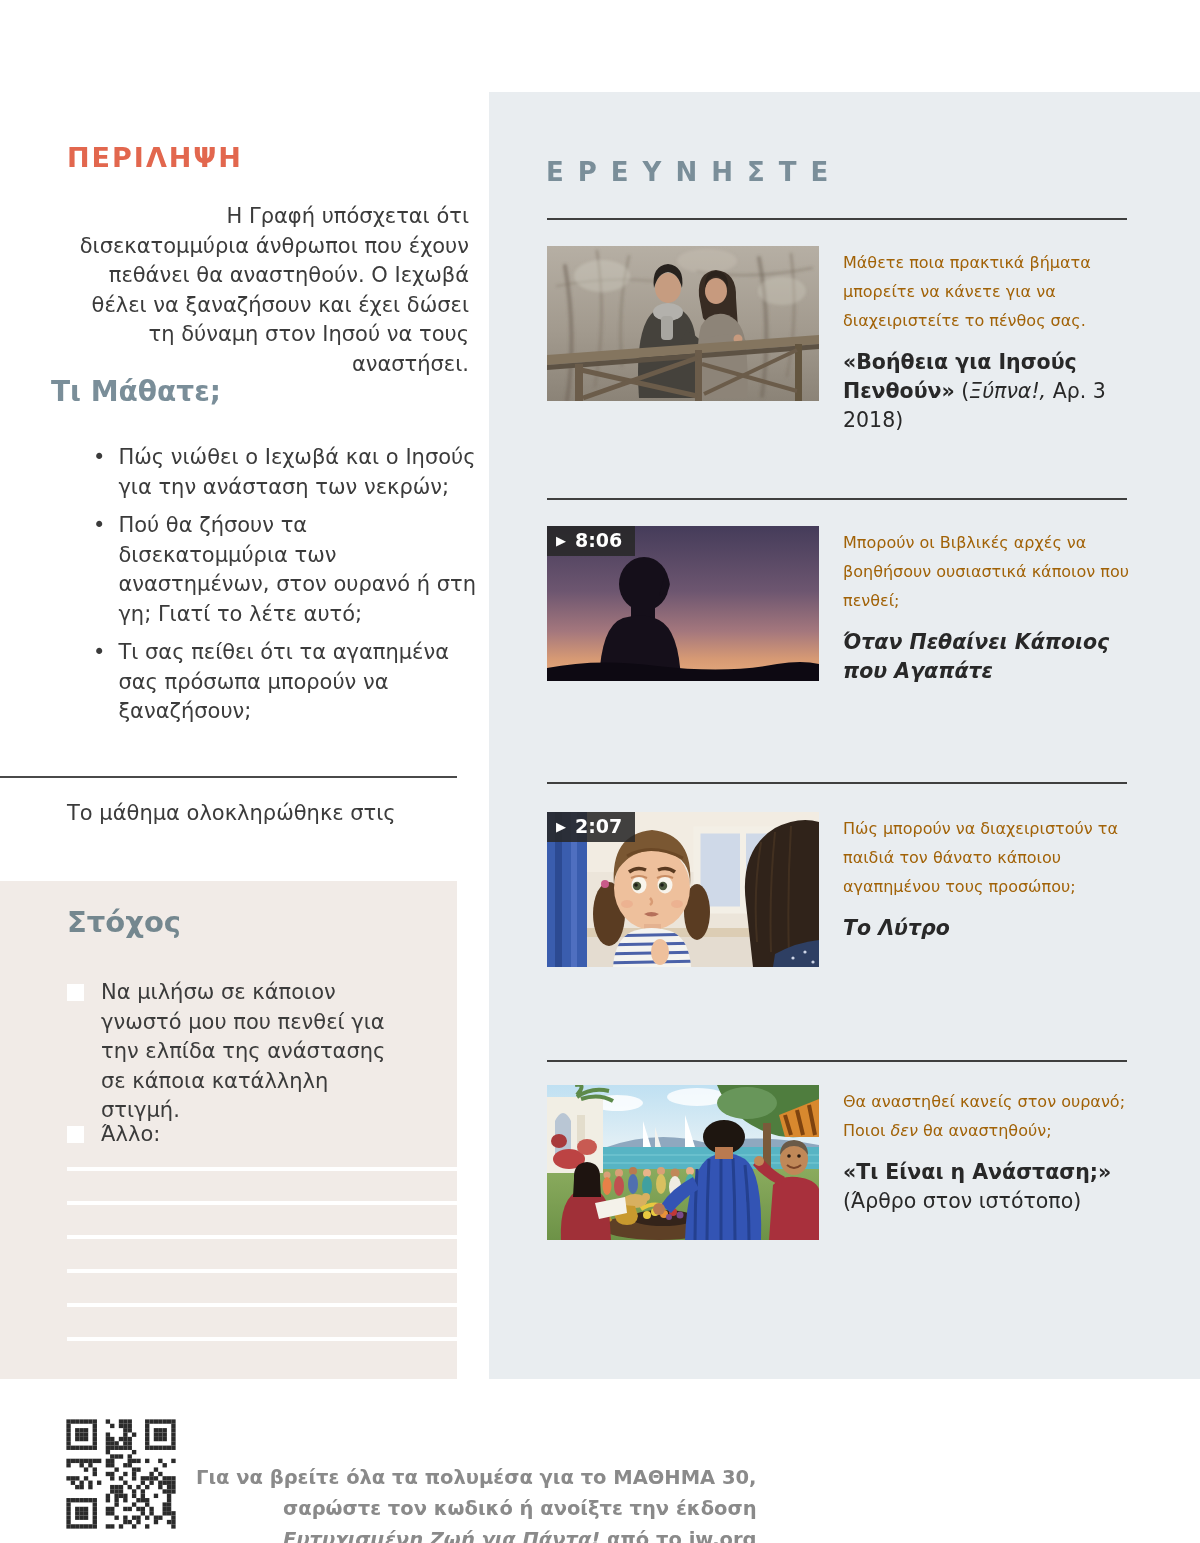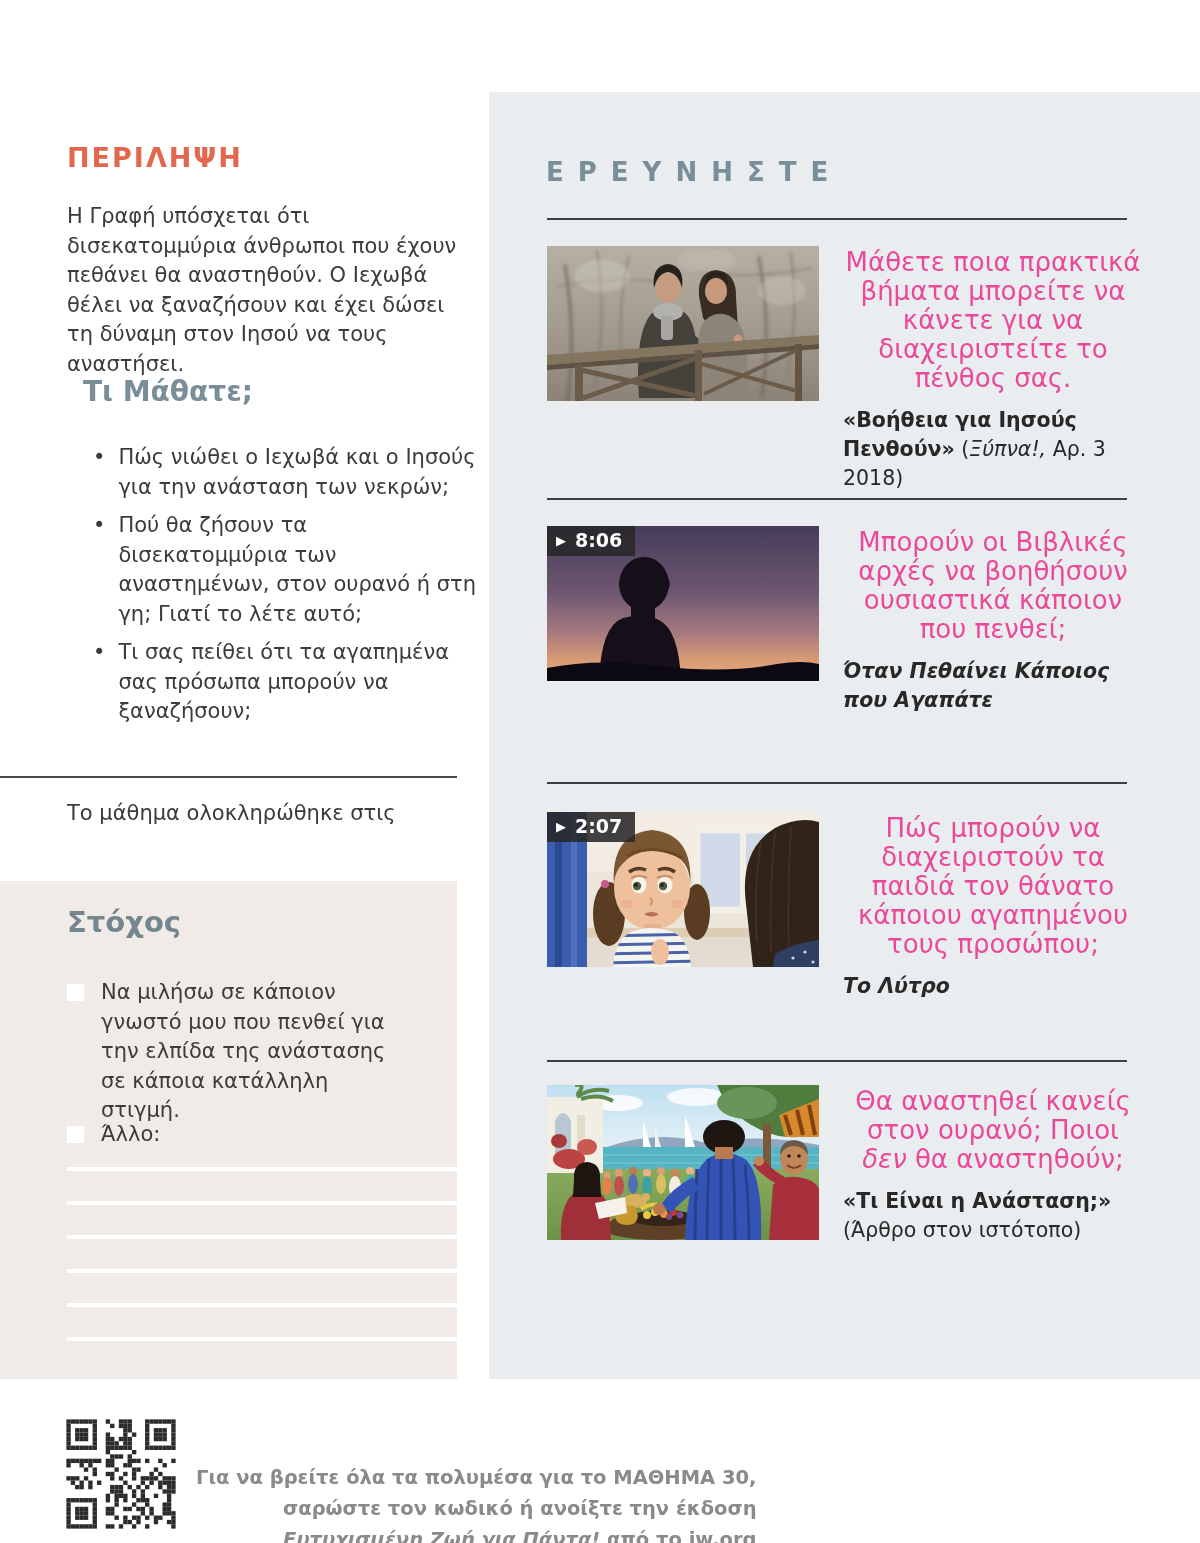--- a/index.html
+++ b/index.html
@@ -10,32 +10,32 @@
   
   .panel{left:489px;top:56px;width:711px;height:1287px;background:#e9edf0;}
   .h-explore{left:546px;top:121px;font-size:26px;font-weight:bold;letter-spacing:14px;color:#7a8e99;margin:0;}
   .rule{left:547px;width:580px;height:2px;background:#3f3f3f;}
   .thumb{left:547px;width:272px;height:155px;overflow:hidden;}
   .thumb svg{display:block;}
   .badge{position:absolute;left:0;top:0;background:rgba(40,40,40,.88);color:#fff;
          display:flex;align-items:center;gap:9px;padding:3px 13px 5px 9px;font-size:19px;font-weight:bold;}
   .badge .play{font-size:13px;line-height:1;}
   .etext{left:843px;width:300px;}
-  .desc{margin:0 0 13px 0;font-size:26px;line-height:29px;color:#ec4899;text-align:center;}
+  .desc{margin:0 0 13px 0;font-size:16px;line-height:29px;color:#a16207;}
   .desc i{font-style:italic;}
   .ref{margin:0;font-size:20.5px;line-height:29px;color:#282828;font-weight:bold;}
   .ref .nrm{font-weight:normal;}
   .ref i.pub{font-weight:normal;font-style:italic;}
   .ref.bi{font-style:italic;}
   .ref .block{display:block;font-weight:normal;}
 
   
   .h-summary{left:67px;top:106px;margin:0;font-size:27px;font-weight:bold;letter-spacing:2px;color:#e2674e;}
-  .p-summary{left:67px;top:166px;width:402px;margin:0;font-size:21px;line-height:29.5px;color:#3b3b3b;}
-  .h-learned{left:83px;top:339px;margin:0;font-size:28px;font-weight:bold;color:#7a8e99;}
+  .p-summary{left:67px;top:166px;width:402px;margin:0;font-size:21px;line-height:29.5px;color:#3b3b3b;text-align:right;}
+  .h-learned{left:51px;top:339px;margin:0;font-size:28px;font-weight:bold;color:#7a8e99;}
   .bullets{left:93px;top:407px;width:388px;}
   .bullet-row{display:flex;gap:13px;margin-bottom:9px;font-size:21px;line-height:29.5px;color:#3b3b3b;}
   .bullet-row .dot{flex:none;}
   .sep{left:0;top:740px;width:457px;height:2px;background:#4a4a4a;}
   .completed{left:67px;top:765px;margin:0;font-size:21px;color:#3b3b3b;}
   .goal-box{left:0;top:845px;width:457px;height:498px;background:#f1ebe7;}
   .h-goal{left:67px;top:869px;margin:0;font-size:29px;font-weight:bold;color:#74878f;text-align:right;}
   .check-row{display:flex;align-items:flex-start;}
   .check1{left:67px;top:942px;width:340px;}
   .check2{left:67px;top:1084px;width:340px;}

